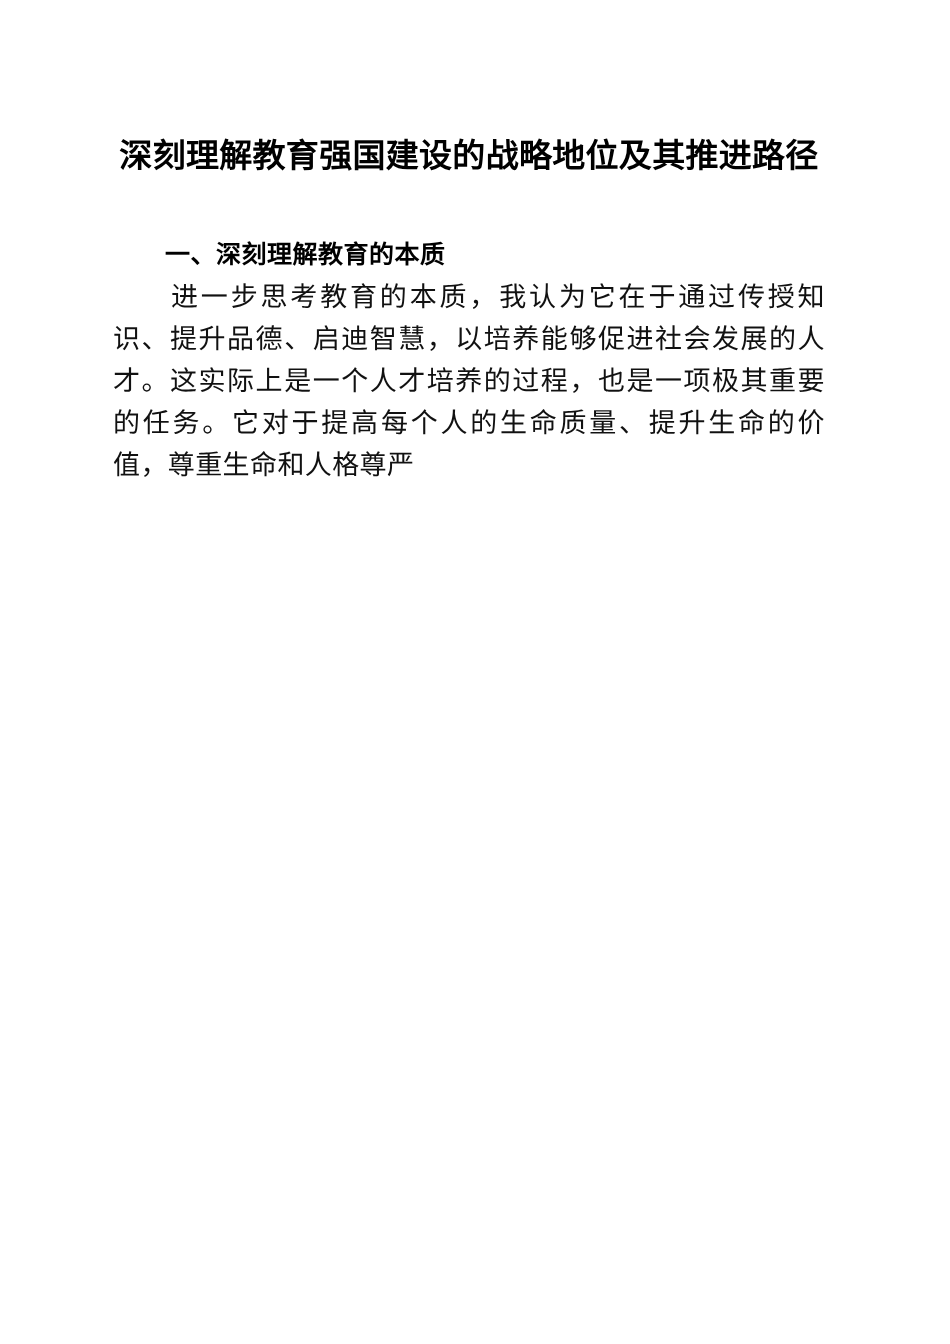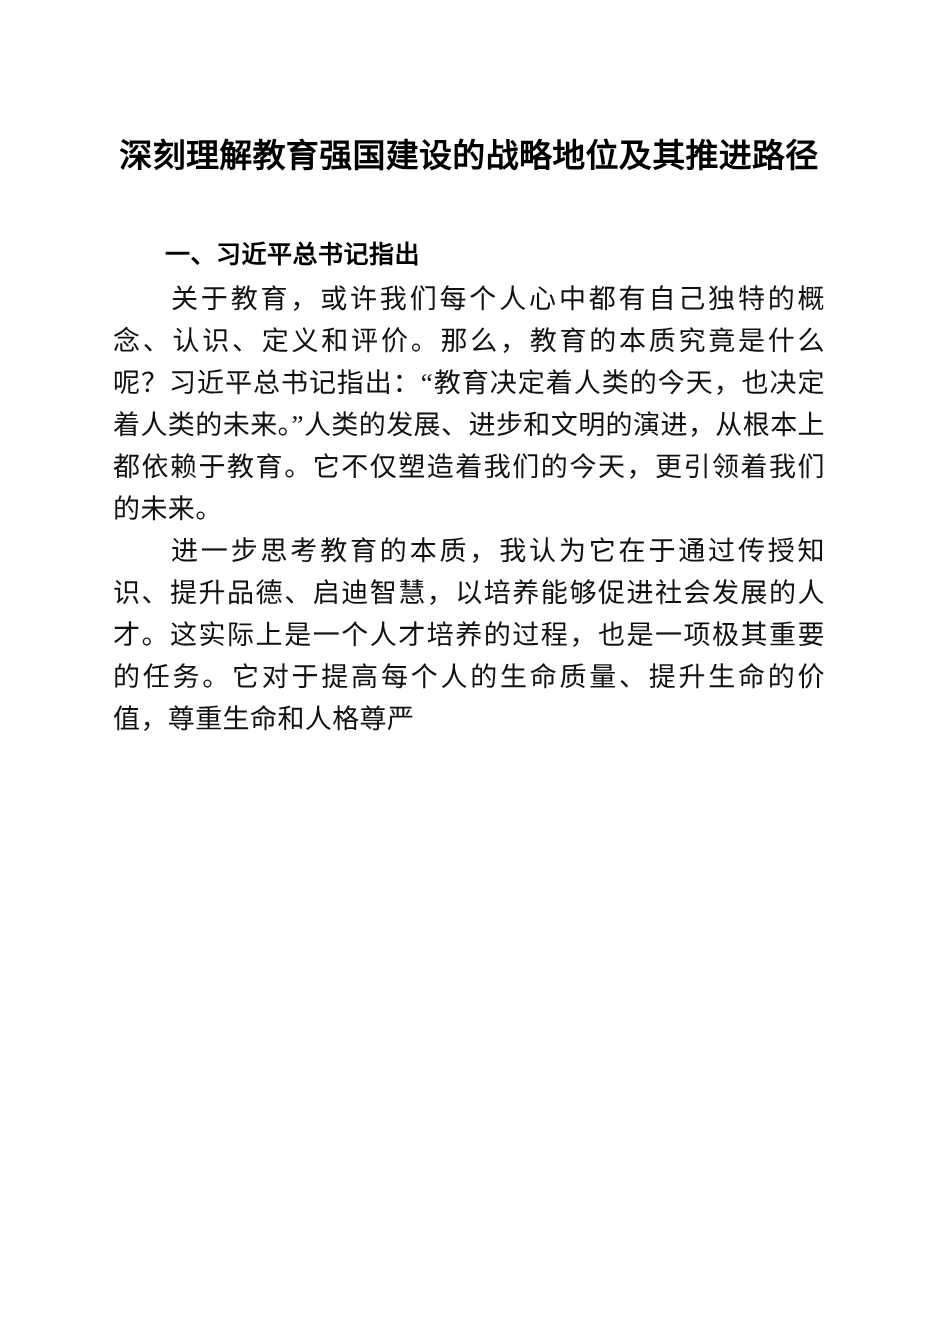--- a/index.html
+++ b/index.html
@@ -69,21 +69,20 @@
   }
 </style>
 </head>
 <body>
 
 <div class="page">
   <div class="content">
 
     <h1 class="doc-title">深刻理解教育强国建设的战略地位及其推进路径</h1>
 
-    <h2 class="section-heading">一、习近平总书记指出</h2>
+    <h2 class="section-heading">一、深刻理解教育的本质</h2>
 
-    <p class="body-para first-para">关于教育，或许我们每个人心中都有自己独特的概念、认识、定义和评价。那么，教育的本质究竟是什么呢？习近平总书记指出：“教育决定着人类的今天，也决定着人类的未来。”人类的发展、进步和文明的演进，从根本上都依赖于教育。它不仅塑造着我们的今天，更引领着我们的未来。</p>
 
 
     <p class="body-para">进一步思考教育的本质，我认为它在于通过传授知识、提升品德、启迪智慧，以培养能够促进社会发展的人才。这实际上是一个人才培养的过程，也是一项极其重要的任务。它对于提高每个人的生命质量、提升生命的价值，尊重生命和人格尊严</p>
 
   </div>
 </div>
 
 </body></html>

